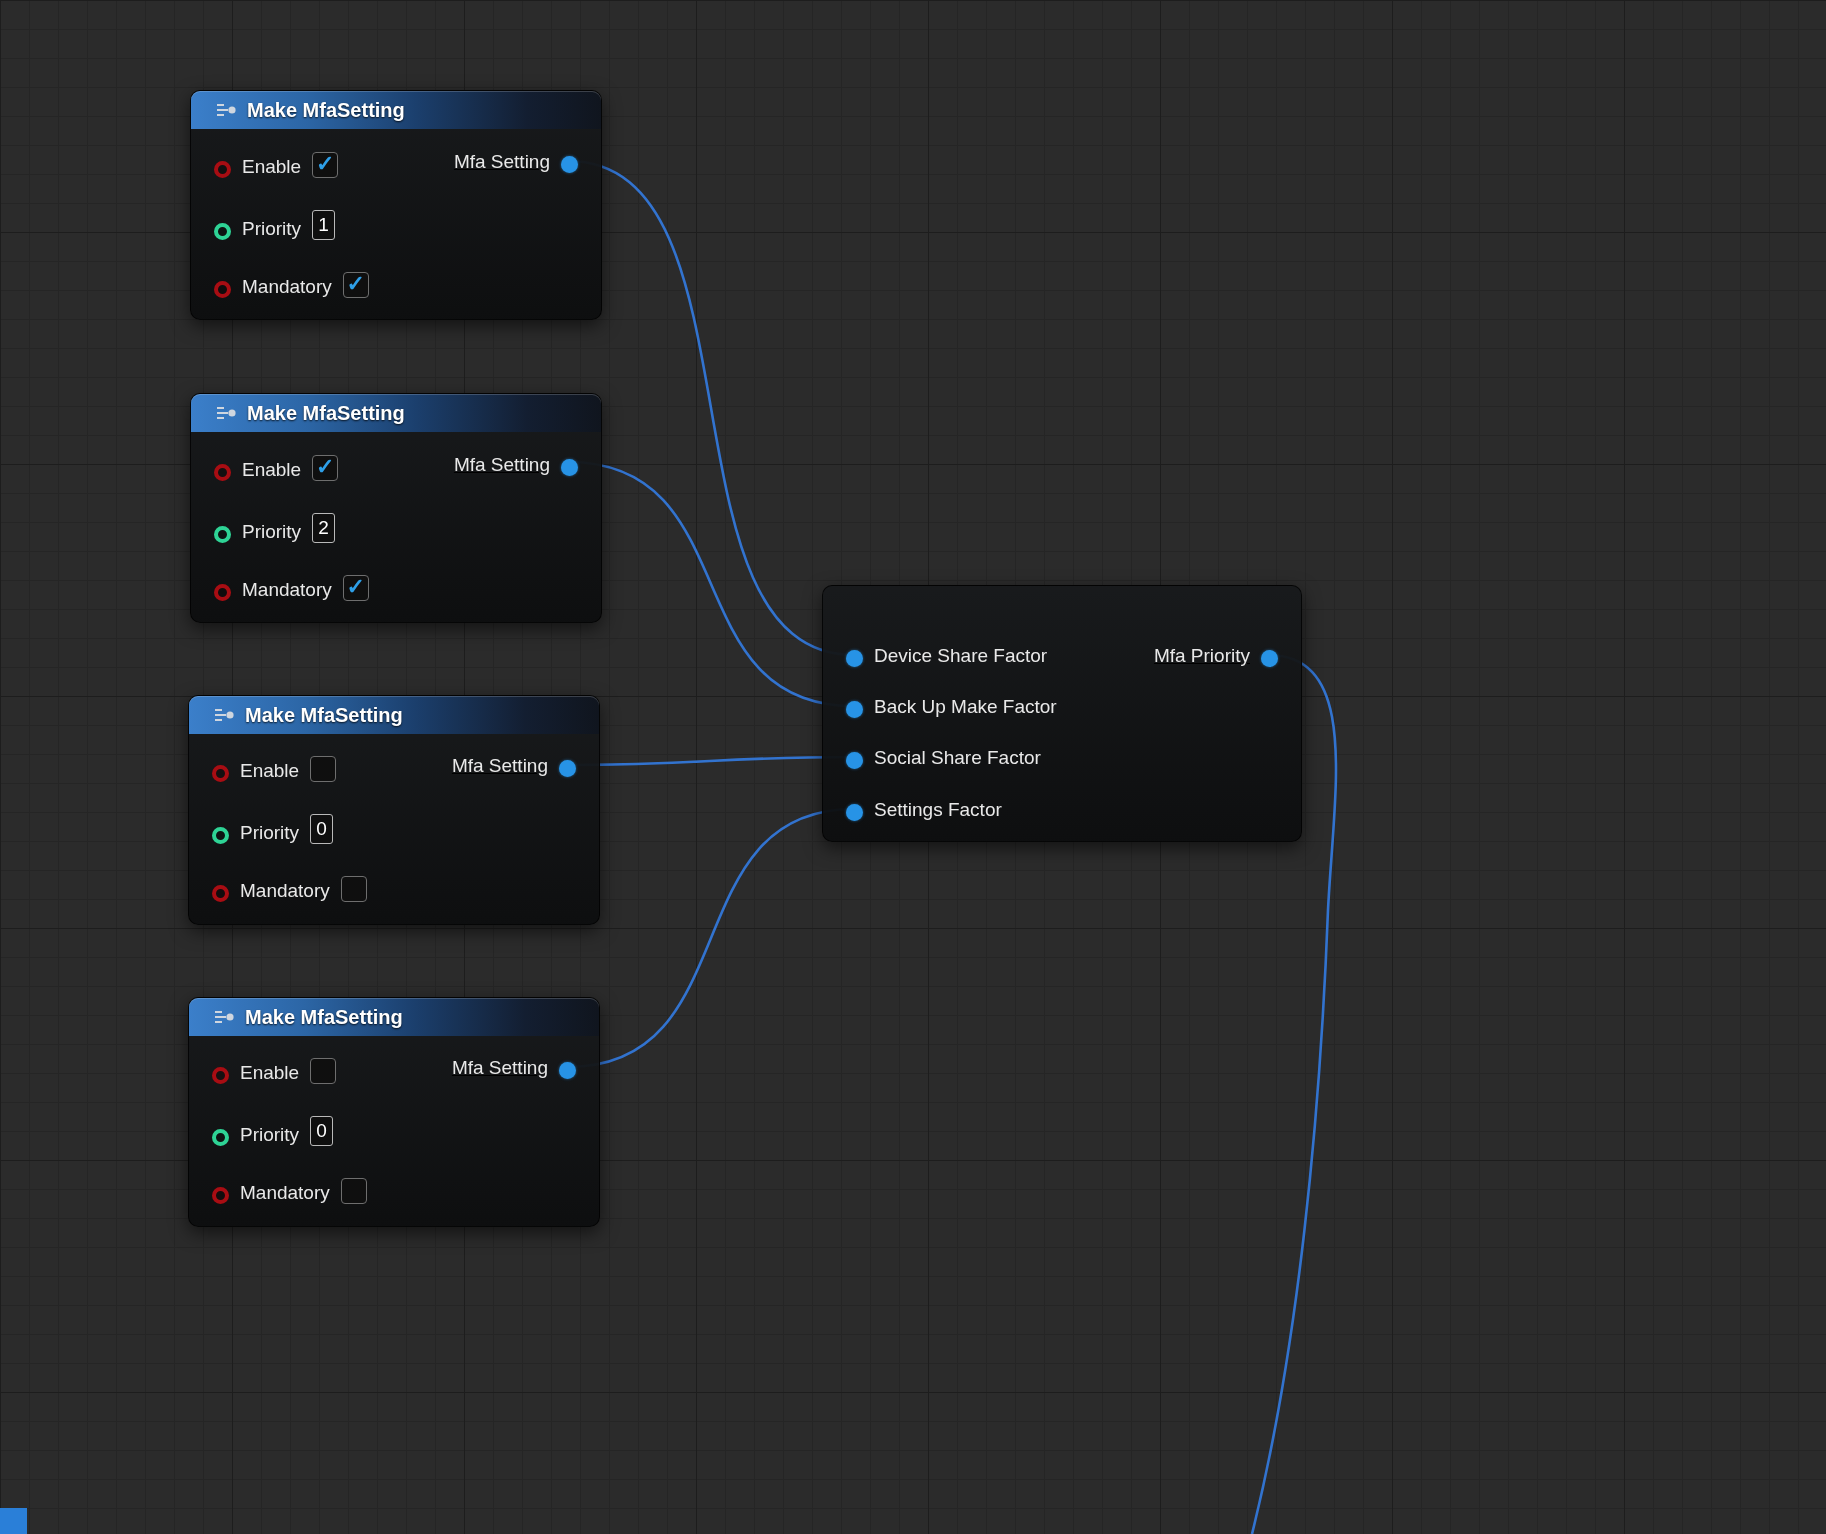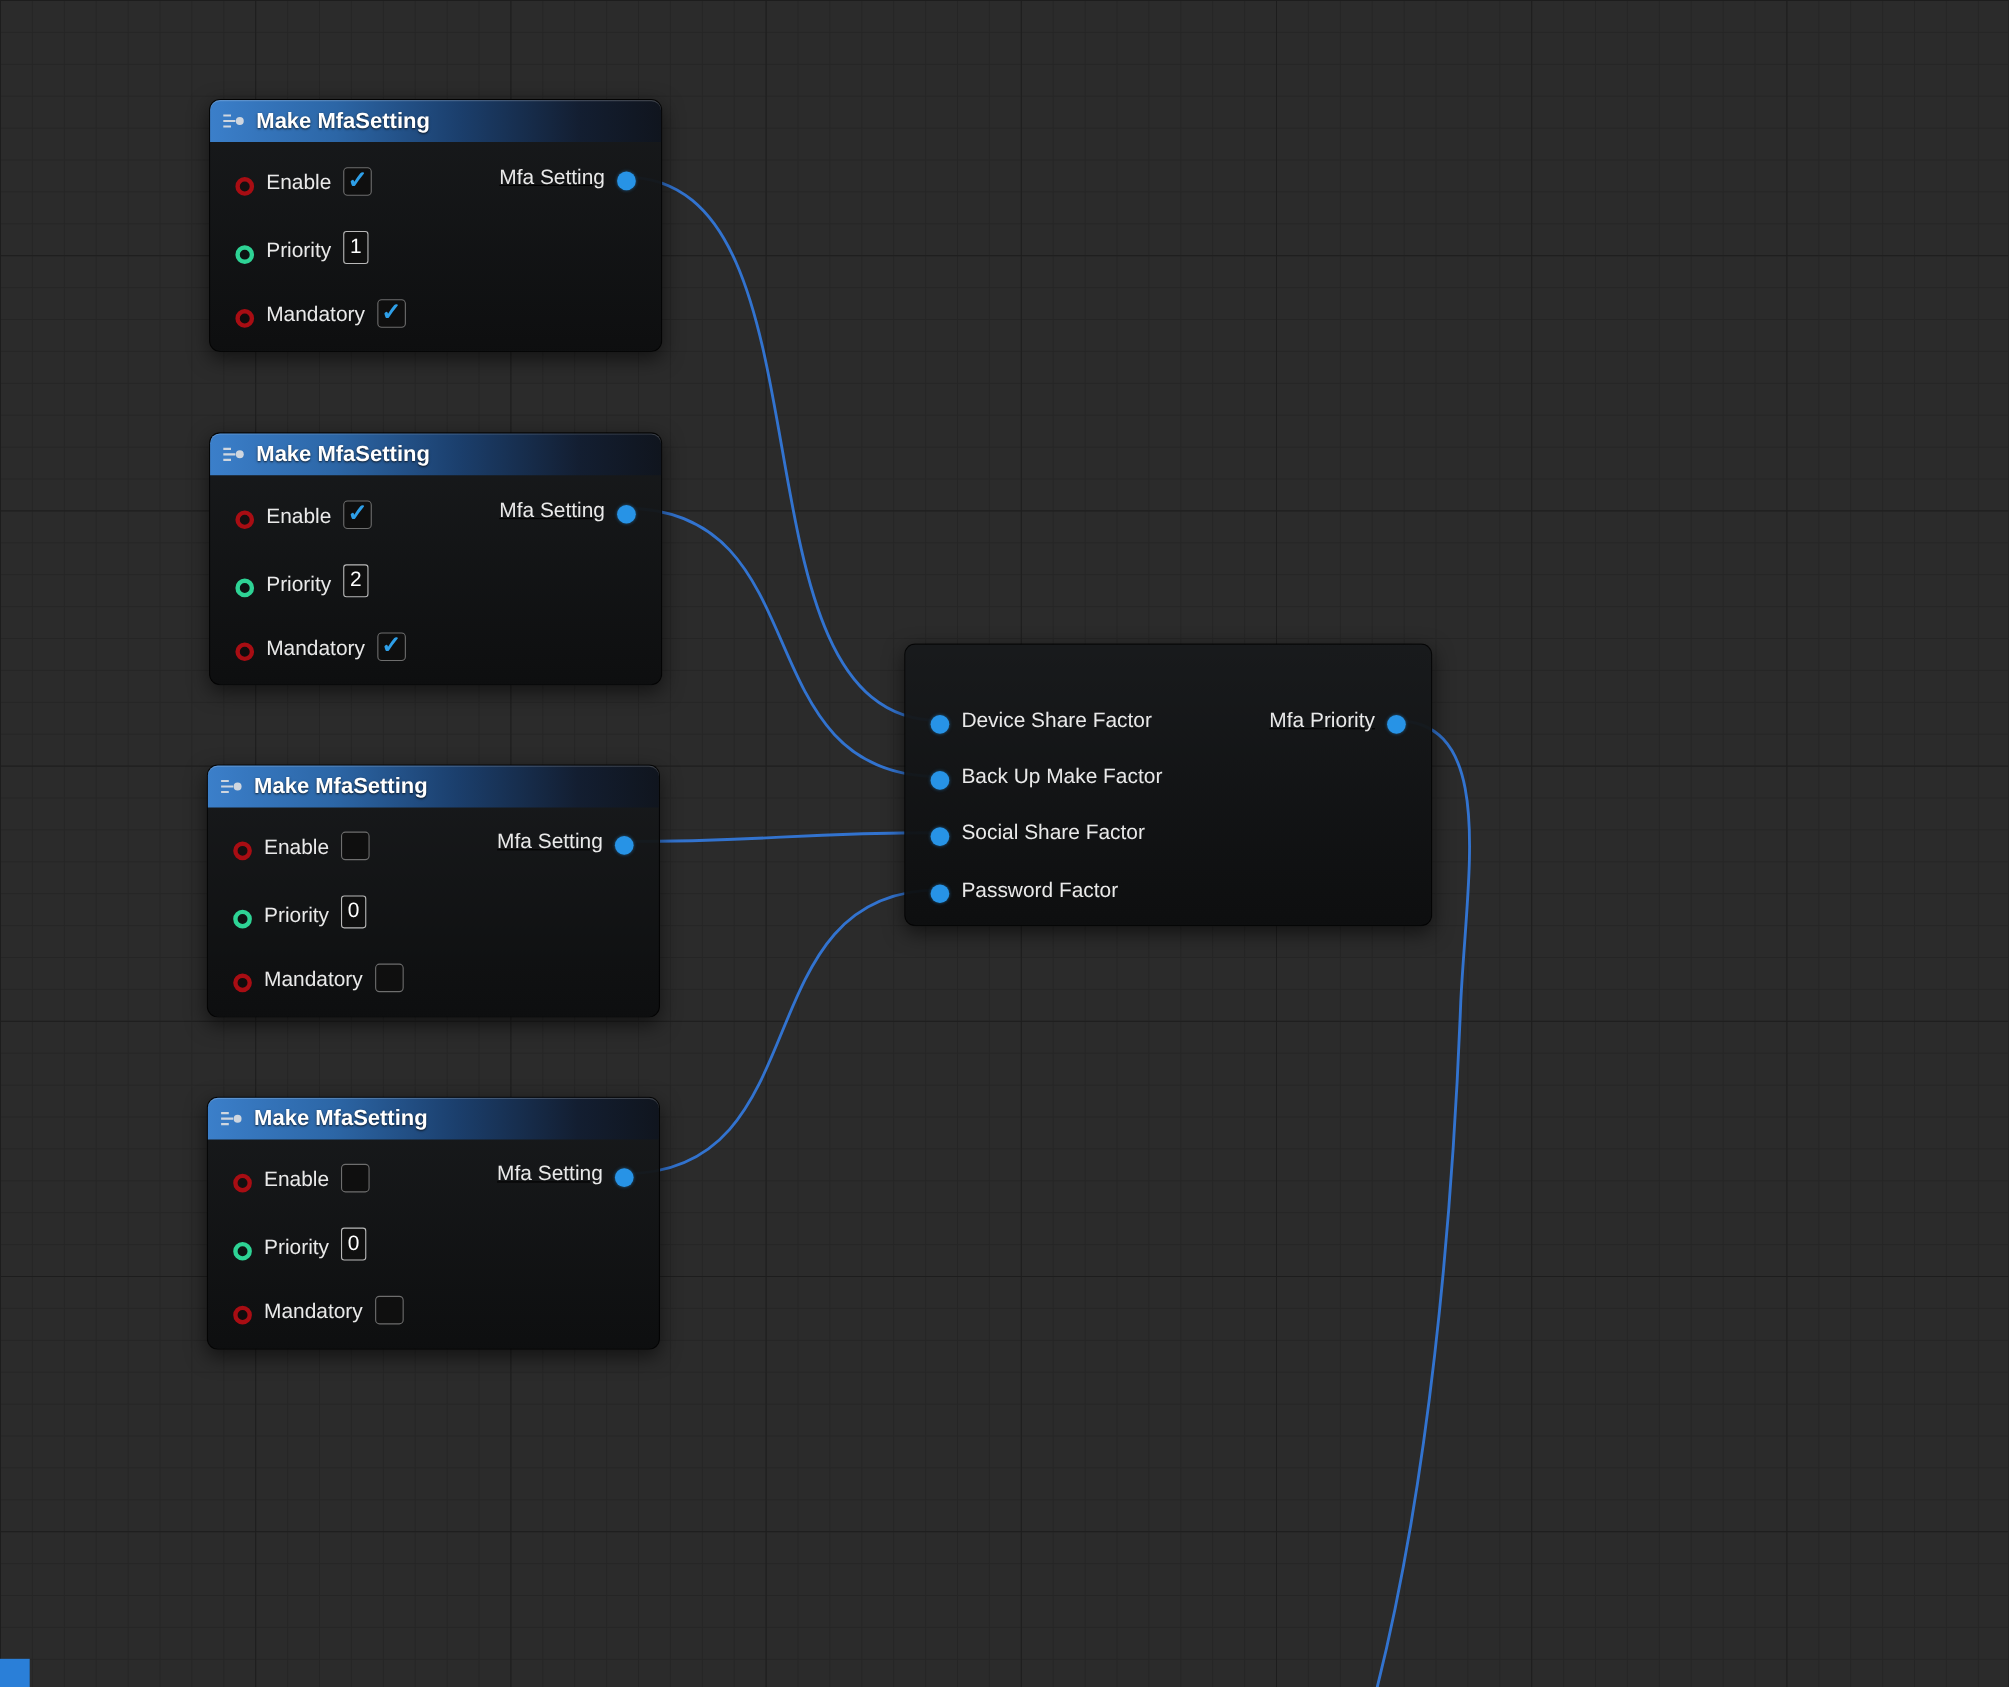--- a/index.html
+++ b/index.html
@@ -20,21 +20,21 @@
   #wires path{fill:none;stroke:#3273cf;stroke-width:2.6px;}
   .node{
     position:absolute;z-index:2;
     background:linear-gradient(180deg, rgba(24,26,28,.97), rgba(13,14,15,.97));
     border-radius:10px;
     border:1px solid rgba(0,0,0,.75);
     box-shadow:0 6px 18px rgba(0,0,0,.55);
   }
   .header{
     position:absolute;left:0;top:0;right:0;height:38px;
-    display:flex;align-items:center;gap:9px;padding-left:11px;
+    display:flex;align-items:center;gap:9px;padding-left:25px;
     border-radius:9px 9px 0 0;
     background:linear-gradient(90deg,#3b7fca 0%,#2c66a6 28%,#1b3f6d 55%,#131e31 82%,#10151e 100%);
     box-shadow:inset 0 1px 0 rgba(255,255,255,.18);
   }
   .title{color:#ffffff;font-size:20px;font-weight:bold;text-shadow:0 1px 2px rgba(0,0,0,.8);}
   .hicon{display:flex;align-items:center;}
   .row{position:absolute;left:23px;display:flex;align-items:flex-end;gap:11px;transform:translateY(-50%);}
   .row.out{left:auto;right:23px;flex-direction:row-reverse;text-decoration:underline;}
   .plabel{color:#e9e9e9;font-size:19px;white-space:nowrap;}
   .pin{width:17px;height:17px;border-radius:50%;flex:none;box-sizing:border-box;}
@@ -218,21 +218,21 @@
     <div class="row in" style="top:121px">
       <span class="pin solid blue"></span>
       <span class="plabel">Back Up Make Factor</span>
     </div>
     <div class="row in" style="top:172px">
       <span class="pin solid blue"></span>
       <span class="plabel">Social Share Factor</span>
     </div>
     <div class="row in" style="top:224px">
       <span class="pin solid blue"></span>
-      <span class="plabel">Password Factor</span>
+      <span class="plabel">Settings Factor</span>
     </div>
     <div class="row out" style="top:70px">
       <span class="pin solid blue"></span>
       <span class="plabel">Mfa Priority</span>
     </div>
   </div>
 
   <div class="corner-indicator"></div>
 
 </div>

